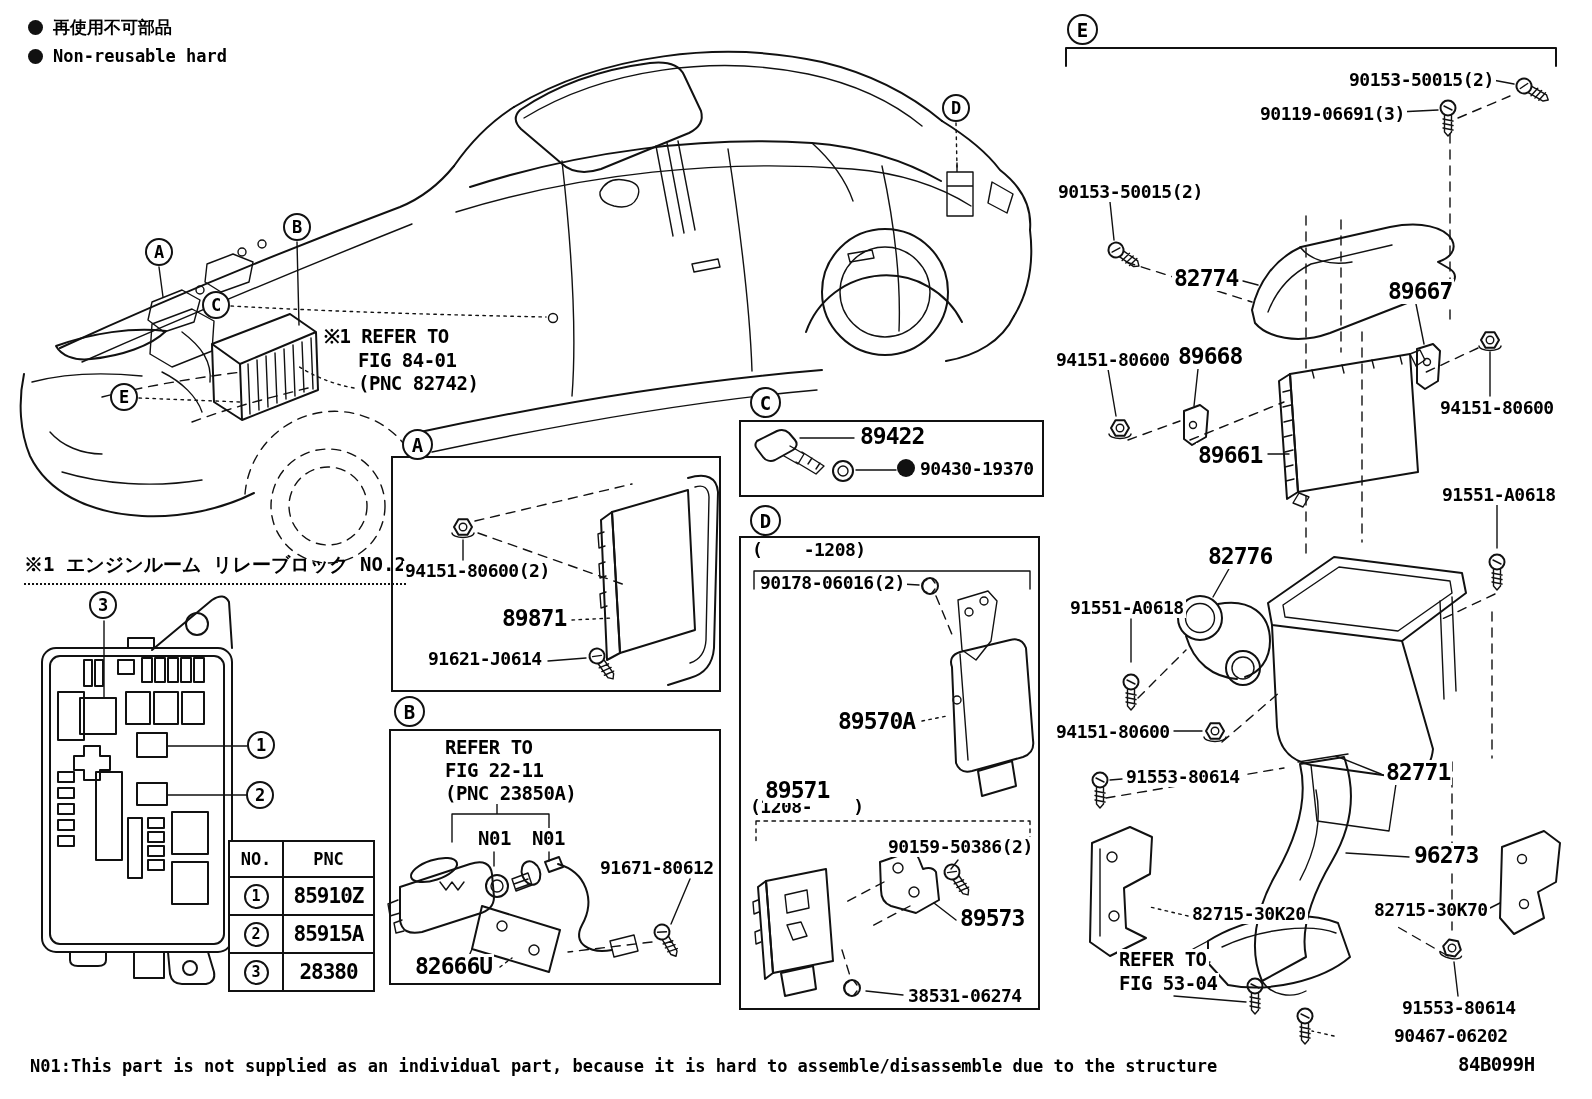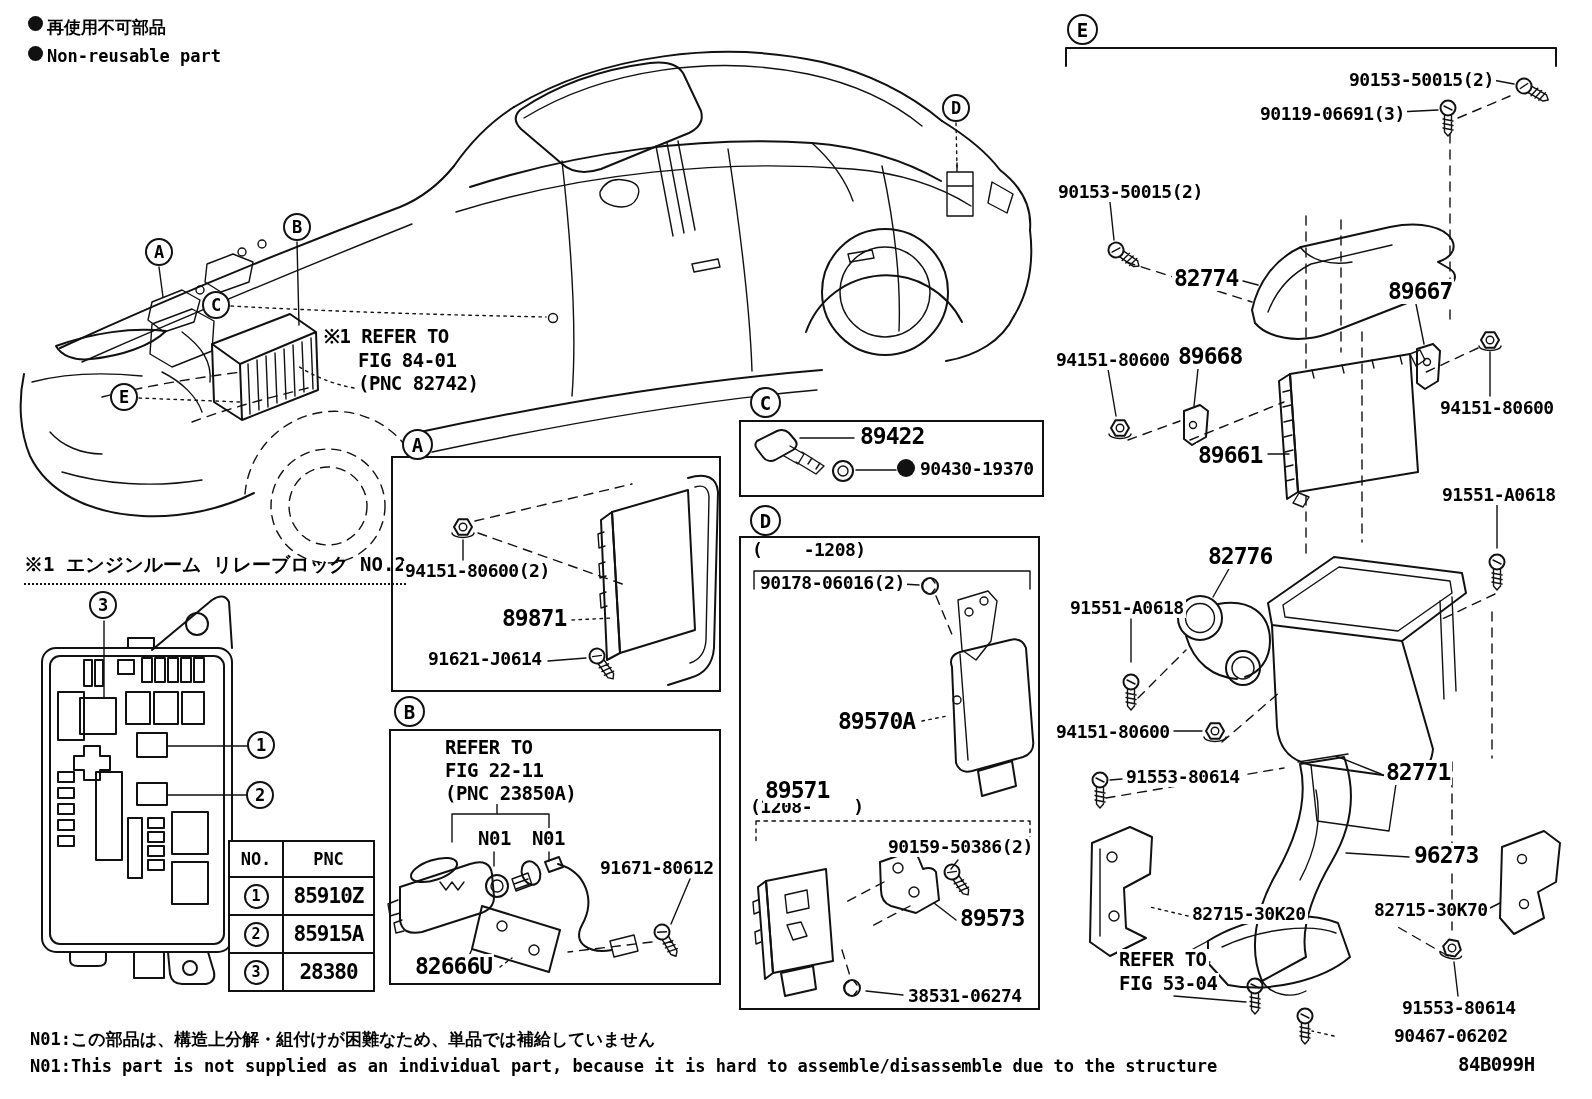--- a/index.html
+++ b/index.html
@@ -16,21 +16,21 @@
   .lbl{position:absolute;z-index:4;font-weight:bold;font-size:18px;line-height:1;
        letter-spacing:-0.5px;white-space:pre;background:#fff;padding:1px 2px;}
   .big{font-size:23px;letter-spacing:-1px;}
   .mid{font-size:19px;}
   .callout{position:absolute;z-index:4;border:2.5px solid #111;border-radius:50%;background:#fff;
        display:flex;align-items:center;justify-content:center;font-weight:bold;box-sizing:border-box;}
   .co28{width:28px;height:28px;font-size:17px;}
   .co31{width:31px;height:31px;font-size:19px;}
   .box{position:absolute;z-index:1;border:2px solid #111;background:#fff0;}
   .legend{position:absolute;left:28px;top:16px;z-index:4;font-weight:bold;font-size:17px;}
-  .legend .row{display:flex;align-items:flex-start;gap:4px;margin-bottom:7px;}
+  .legend .row{display:flex;align-items:center;gap:10px;margin-bottom:7px;}
   .legend-dot{width:15px;height:15px;border-radius:50%;background:#111;flex:0 0 auto;}
   .relay-title{position:absolute;left:24px;top:552px;z-index:4;font-weight:bold;font-size:19px;
        border-bottom:2px dotted #111;padding-bottom:5px;white-space:pre;}
   .fnote{position:absolute;z-index:4;font-weight:bold;font-size:17px;white-space:pre;}
   .ptable{position:absolute;left:228px;top:840px;width:143px;z-index:4;border:2.5px solid #111;background:#fff;}
   .ptable .tr{display:flex;border-top:2px solid #111;}
   .ptable .tr:first-child{border-top:0;border-radius:7px;}
   .ptable .td{display:flex;align-items:center;justify-content:center;height:34px;}
   .ptable .no{width:52px;flex:0 0 auto;}
   .ptable .val{flex:1;border-left:2px solid #111;font-weight:bold;font-size:21px;letter-spacing:-1px;}
@@ -325,21 +325,21 @@
     </g>
   </svg>
 
   <div class="legend">
     <div class="row">
         <span class="legend-dot"></span>
         <span>再使用不可部品</span>
       </div>
     <div class="row">
         <span class="legend-dot"></span>
-        <span>Non-reusable part</span>
+        <span>Non-reusable hard</span>
       </div>
   </div>
 
   <div class="relay-title">※1 エンジンルーム リレーブロック NO.2</div>
 
   <div class="callout co28" style="left:145px;top:238px">A</div>
   <div class="callout co28" style="left:283px;top:213px">B</div>
   <div class="callout co28" style="left:202px;top:291px">C</div>
   <div class="callout co28" style="left:110px;top:383px">E</div>
   <div class="callout co28" style="left:942px;top:94px">D</div>
@@ -422,16 +422,15 @@
       <div class="td val">85915A</div>
     </div>
     <div class="tr dr">
       <div class="td no">
           <span class="numc">3</span>
         </div>
       <div class="td val">28380</div>
     </div>
   </div>
 
-  <div class="fnote" style="left:30px;top:1028px">N01:この部品は、構造上分解・組付けが困難なため、単品では補給していません</div>
   <div class="fnote" style="left:30px;top:1056px">N01:This part is not supplied as an individual part, because it is hard to assemble/disassemble due to the structure</div>
 
 </div>
 
 </body></html>

